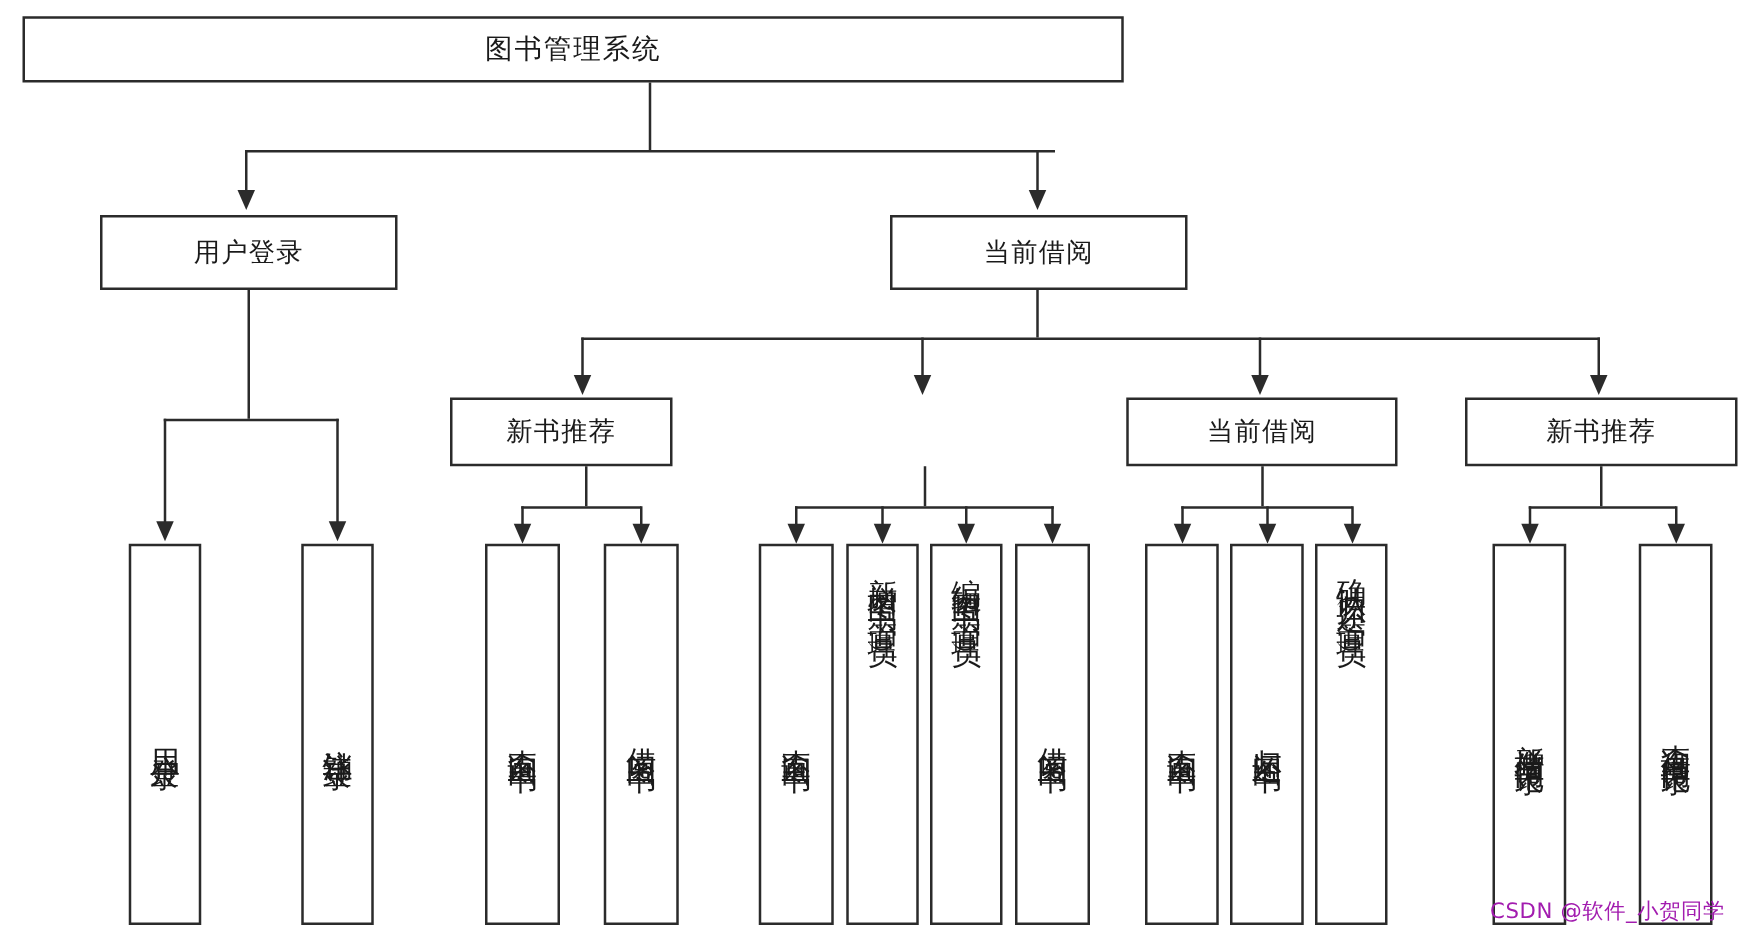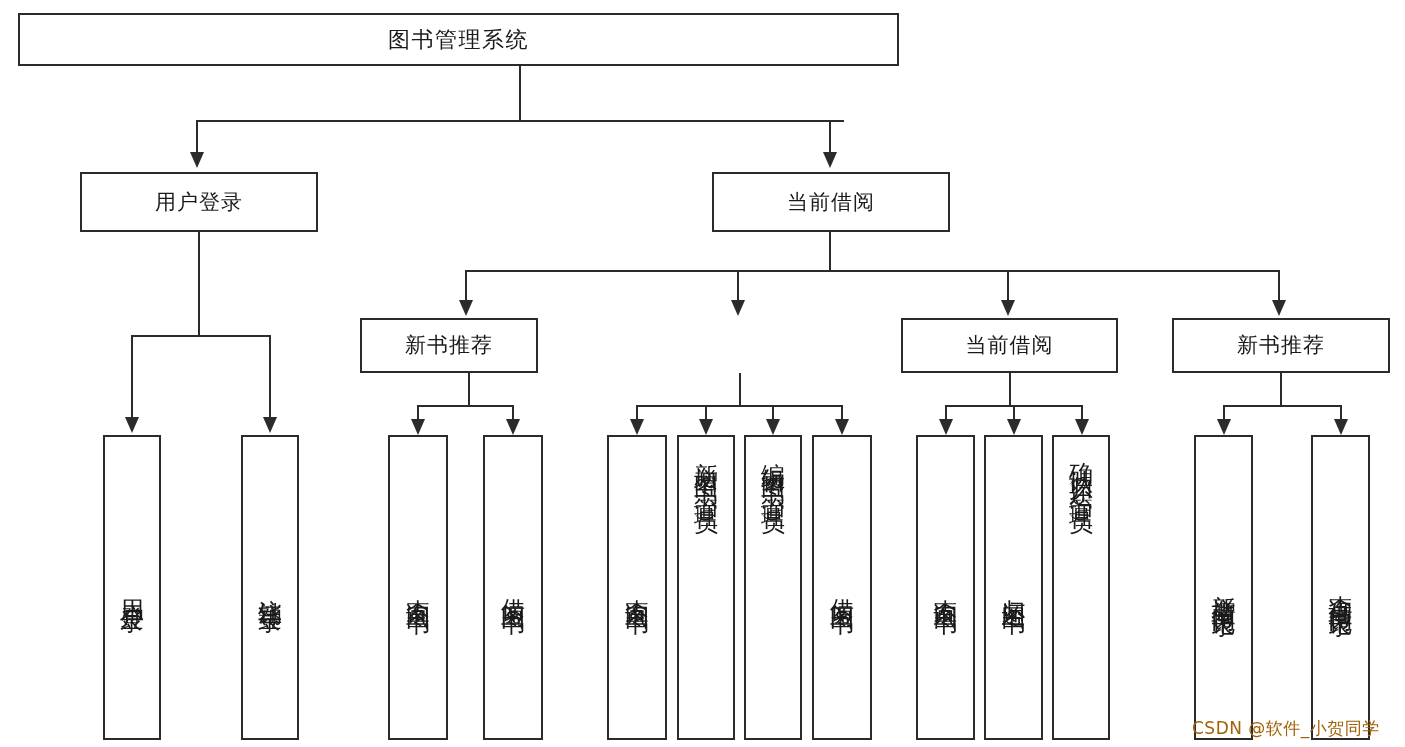--- a/index.html
+++ b/index.html
@@ -72,21 +72,21 @@
   .arrow {
     position: absolute;
     width: 0;
     height: 0;
     border-left: 7px solid transparent;
     border-right: 7px solid transparent;
     border-top: 16px solid #2b2b2b;
   }
   .watermark {
     position: absolute;
-    color: #a16207;
+    color: #a21caf;
     font-size: 17px;
     white-space: nowrap;
     letter-spacing: 0.5px;
   }
 </style>
 </head>
 <body>
 
 <div id="stage">
 

